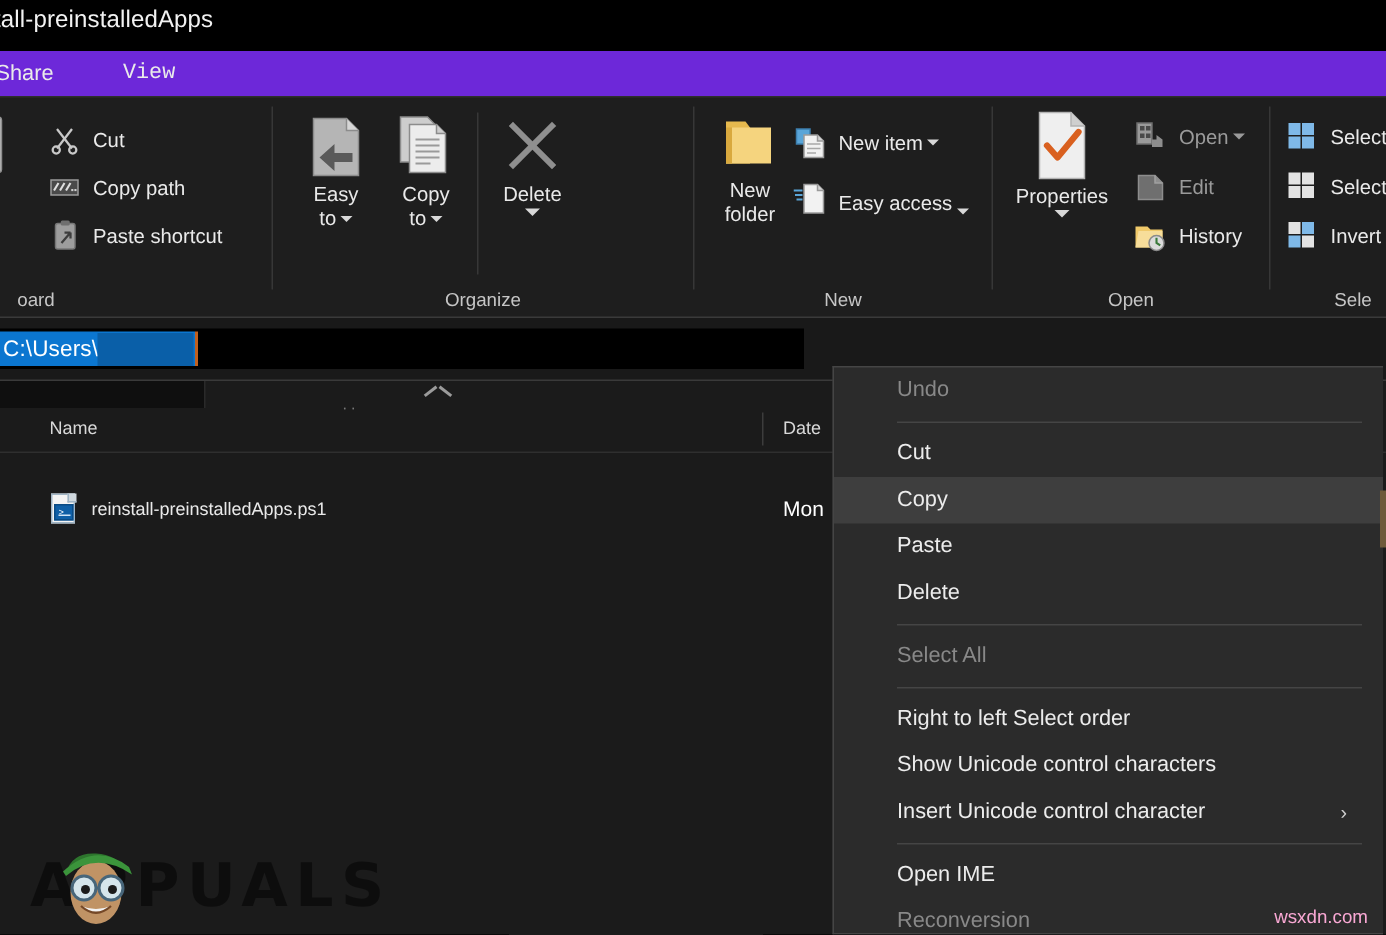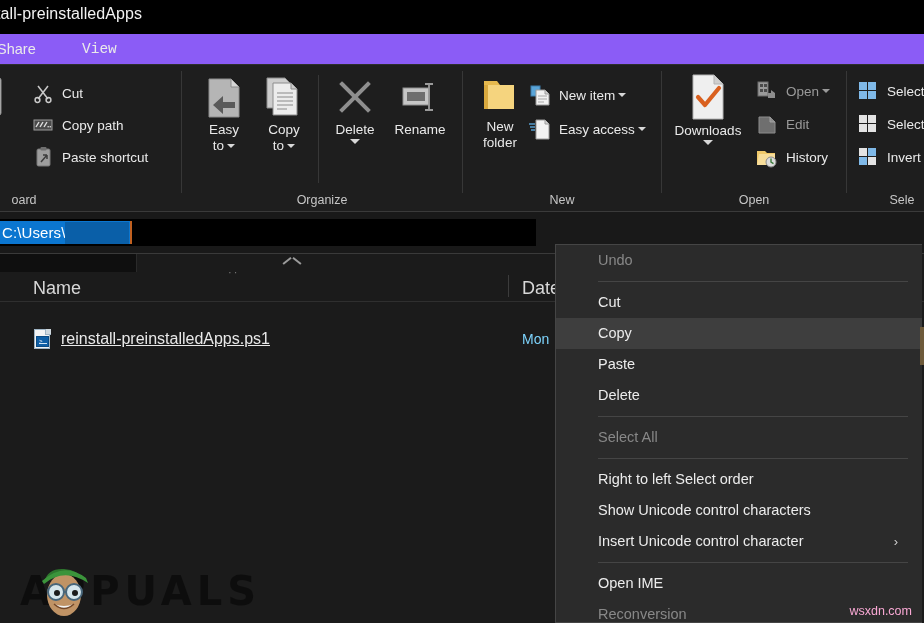--- a/index.html
+++ b/index.html
@@ -18,21 +18,21 @@
     background:#000;
   }
   #titlebar .tt{
     position:absolute; left:-4px; top:5px;
     font-size:16px; color:#f2f2f2; white-space:nowrap; letter-spacing:.1px;
   }
 
   
   #tabstrip{
     position:absolute; left:0; top:34px; width:924px; height:30px;
-    background:#8b5cf6;
+    background:#6d28d9;
   }
   #tabstrip .tab{
     position:absolute; top:3px; height:24px; line-height:24px;
     font-size:14.5px; color:#eaeaea; white-space:nowrap; cursor:default;
   }
   #tab-share{ left:-3px; }
   #tab-view{ left:82px;font-family:Liberation Mono, monospace; }
 
   
   #ribbon{
@@ -100,26 +100,26 @@
     content:""; position:absolute; top:4px; width:10px; height:1.6px; background:#9b9b9b;
   }
   #sortchev:before{ left:0; transform:rotate(-38deg); transform-origin:left center; }
   #sortchev:after{ left:8px; transform:rotate(38deg); transform-origin:right center; }
   #dots{ position:absolute; left:228px; top:12px; font-size:11px; color:#7a7a7a; letter-spacing:2px;}
 
   #hdr{
     position:absolute; left:0; top:18px; width:924px; height:30px;
     border-bottom:1px solid #2f2f2f;
   }
-  #hdr .h{ position:absolute; top:6px; font-size:18px; color:#d8d8d8; white-space:nowrap; }
+  #hdr .h{ position:absolute; top:6px; font-size:12px; color:#d8d8d8; white-space:nowrap; }
   #hdr .hsep{ position:absolute; top:3px; width:1px; height:22px; background:#3c3c3c; }
 
   .frow{ position:absolute; left:0; height:34px; width:560px; display:flex; align-items:center; cursor:default; }
-  .frow .fn{ font-size:16px; color:#e9e9e9; white-space:nowrap;text-decoration:underline; }
-  .frow .fd{ position:absolute; left:522px; font-size:14px; color:#7dd3fc; white-space:nowrap; }
+  .frow .fn{ font-size:12px; color:#e9e9e9; white-space:nowrap; }
+  .frow .fd{ position:absolute; left:522px; font-size:14px; color:#ffffff; white-space:nowrap; }
 
   
   .psicon{ position:relative; width:19px; height:21px; flex:0 0 19px; margin-right:9px; }
   .psicon .pg{
     position:absolute; left:1px; top:0; width:16px; height:20px;
     background:#f4f4f4; border:1px solid #9fb4c4;
   }
   .psicon .fold{
     position:absolute; right:1px; top:0; width:6px; height:6px;
     background:#cfd8de; border-left:1px solid #9fb4c4; border-bottom:1px solid #9fb4c4;
@@ -292,33 +292,20 @@
           <g stroke="#8f8f8f" stroke-width="4" stroke-linecap="square">
             <line x1="9" y1="9" x2="35" y2="35"></line>
               <line x1="35" y1="9" x2="9" y2="35"></line>
           </g>
         </svg>
       </div>
       <div class="lbl">Delete</div>
       <div class="caretbig"></div>
     </div>
 
-    <div class="bigbtn" style="left:204px; top:10px; width:68px;">
-      <div style="width:46px;height:44px;margin:0 auto 3px;">
-        <svg width="46" height="44" viewBox="0 0 46 44">
-          <rect x="6" y="13" width="26" height="17" fill="#c6c6c6" stroke="#8f8f8f"></rect>
-          <rect x="10" y="17" width="18" height="9" fill="#6e6e6e"></rect>
-          <g stroke="#9a9a9a" stroke-width="1.8" fill="none">
-            <line x1="32" y1="10" x2="32" y2="34"></line>
-            <path d="M28 9 h8 M28 35 h8"></path>
-          </g>
-        </svg>
-      </div>
-      <div class="lbl">Rename</div>
-    </div>
 
     <div class="gl" style="left:0; width:280px;">Organize</div>
   </div>
 
   <div class="vdiv" style="left:462px;"></div>
 
   <div class="grp" style="left:463px; width:198px;">
     <div class="bigbtn" style="left:8px; top:10px; width:58px;">
       <div style="width:42px;height:42px;margin:0 auto 2px;">
         <svg width="42" height="42" viewBox="0 0 42 42">
@@ -341,21 +328,21 @@
               <line x1="9" y1="12" x2="18" y2="12"></line>
               <line x1="9" y1="15" x2="18" y2="15"></line>
               <line x1="9" y1="18" x2="15" y2="18"></line>
             </g>
         </svg>
       </span>
       <span class="tx">New item</span>
       <span class="caret"></span>
     </div>
 
-    <div class="smallrow" style="left:66px; top:50px;">
+    <div class="smallrow" style="left:66px; top:50px;align-items:flex-end;">
       <span class="ico">
         <svg width="22" height="22" viewBox="0 0 22 22">
           <path d="M7 2 h9 l4 4 v15 h-13 z" fill="#f2f2f2" stroke="#9a9a9a"></path>
           <path d="M16 2 v4 h4" fill="#d4d4d4" stroke="#9a9a9a"></path>
           <g stroke="#5aa5d8" stroke-width="1.4">
               <line x1="0" y1="6" x2="6" y2="6"></line>
               <line x1="1" y1="9" x2="6" y2="9"></line>
               <line x1="2" y1="12" x2="6" y2="12"></line>
             </g>
         </svg>
@@ -371,21 +358,21 @@
 
   <div class="grp" style="left:662px; width:184px;">
     <div class="bigbtn" style="left:4px; top:8px; width:84px;">
       <div style="width:38px;height:48px;margin:0 auto 2px;">
         <svg width="38" height="48" viewBox="0 0 38 48">
           <path d="M4 2 h21 l9 9 v35 h-30 z" fill="#efefef" stroke="#b3b3b3"></path>
           <path d="M25 2 v9 h9" fill="#cfcfcf" stroke="#b3b3b3"></path>
           <path d="M9 24 l7 8 l14 -17" stroke="#d9601f" stroke-width="4.2" fill="none" stroke-linecap="round" stroke-linejoin="round"></path>
         </svg>
       </div>
-      <div class="lbl">Downloads</div>
+      <div class="lbl">Properties</div>
       <div class="caretbig"></div>
     </div>
 
     <div class="smallrow dis" style="left:94px; top:12px;">
       <span class="ico">
         <svg width="22" height="22" viewBox="0 0 22 22">
           <rect x="2" y="2" width="10" height="14" fill="#9a9a9a" stroke="#6d6d6d"></rect>
           <g fill="#4a4a4a">
               <rect x="4" y="4" width="3" height="3"></rect>
               <rect x="4" y="9" width="3" height="3"></rect>

